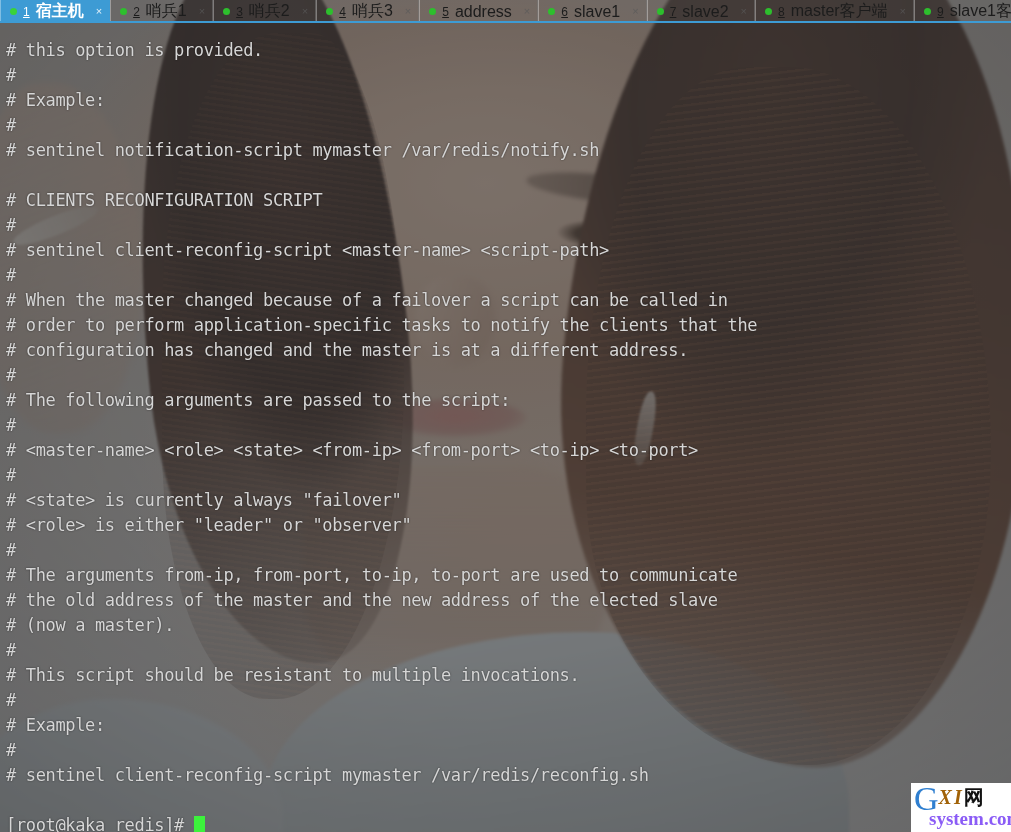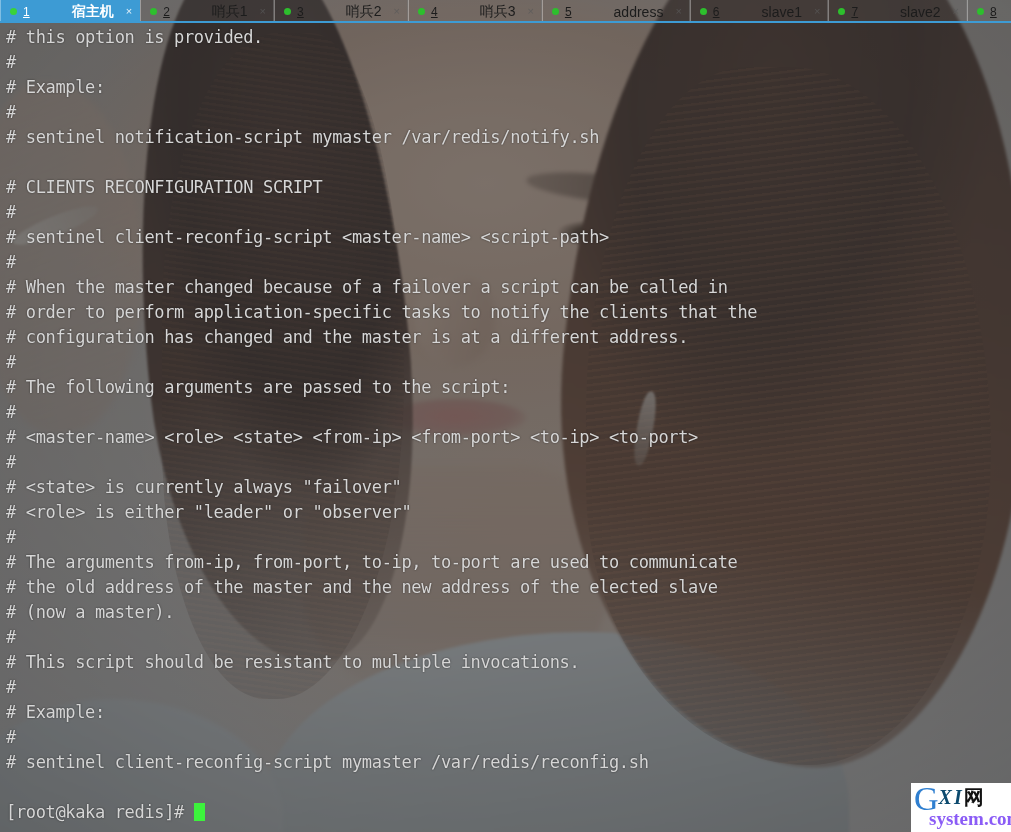--- a/index.html
+++ b/index.html
@@ -147,37 +147,37 @@
     color: #ffffff;
     border-right: 1px solid #3d9bd4;
   }
   .tab .dot {
     width: 7px; height: 7px; border-radius: 50%;
     background: #2dbf2d;
     flex: 0 0 auto;
   }
   .tab.active .dot { background: #3ad23a; }
   .tab .num { text-decoration: underline; }
-  .tab .label { font-size: 14px; margin-left: 36px; }
+  .tab .label { font-size: 16px; }
   .tab.active .label { font-weight: bold; }
   .tab .close {
     margin-left: 6px;
     font-size: 11px; line-height: 1;
     color: rgba(90,90,90,.75);
     flex: 0 0 auto;
   }
   .tab.active .close { color: rgba(255,255,255,.85); }
 
   
   #terminal {
     position: absolute;
     left: 0; top: 23px;
     width: 1011px; height: 809px;
     z-index: 4;
-    padding: 2px 0 0 6px;
+    padding: 15px 0 0 6px;
     font-family: "DejaVu Sans Mono", monospace;
     font-size: 17px;
     line-height: 25px;
     color: #d6d6d6;
     white-space: pre;
     letter-spacing: -0.35px;
     text-shadow: 0 0 2px rgba(0,0,0,.55);
   }
   .tline { height: 25px; }
   .cursor {
@@ -201,21 +201,21 @@
     position: absolute; left: 3px; top: 1px;
     display: flex; align-items: flex-start;
   }
   #wm-g {
     font-size: 34px; line-height: 30px;
     color: #2f7fd0; font-weight: normal;
     font-family: "Liberation Serif", serif;
   }
   #wm-xi {
     font-size: 20px; line-height: 22px;
-    color: #0c4a6e; font-style: italic; font-weight: bold;
+    color: #a16207; font-style: italic; font-weight: bold;
     letter-spacing: 2px; margin-top: 2px;
   }
   #wm-cjk {
     font-size: 20px; line-height: 22px;
     color: #111; font-weight: bold; margin-top: 2px;
   }
   #wm-sub {
     position: absolute; left: 18px; bottom: 2px;
     font-size: 19px; color: #8b5cf6; font-weight: bold;
     font-family: "Liberation Serif", serif;

